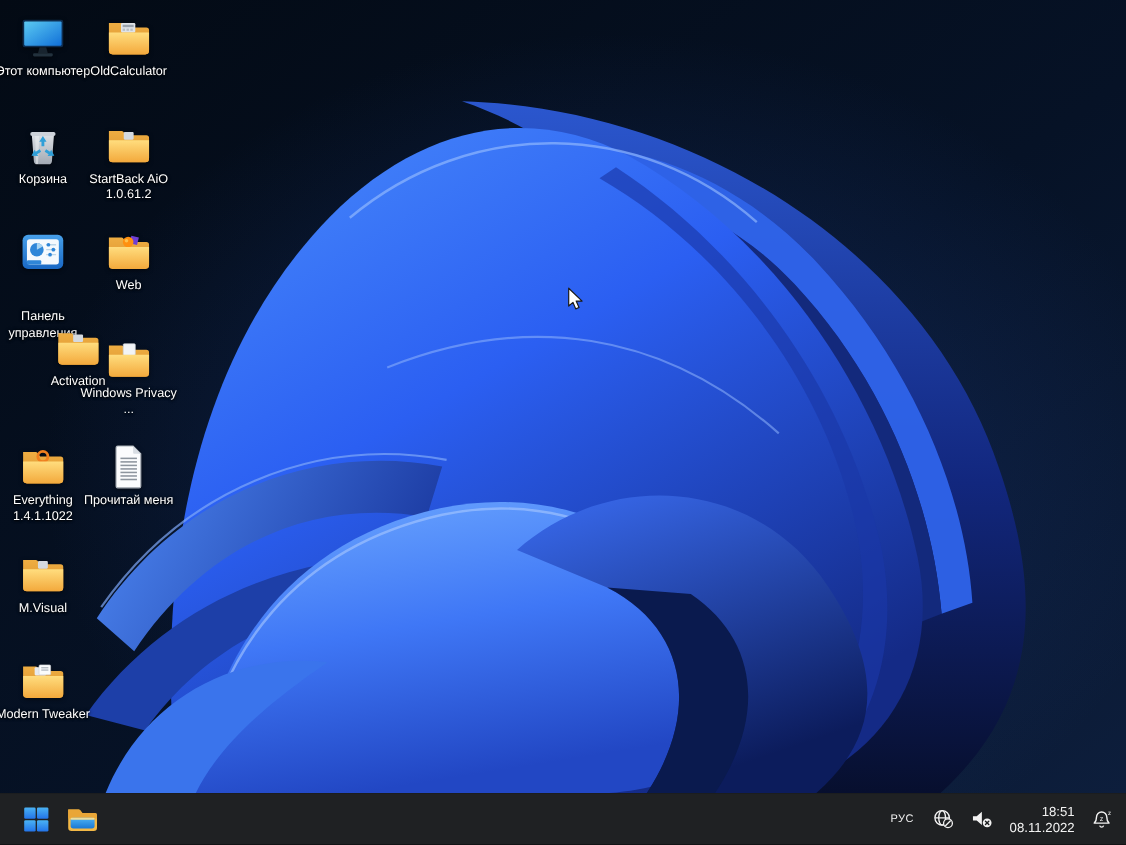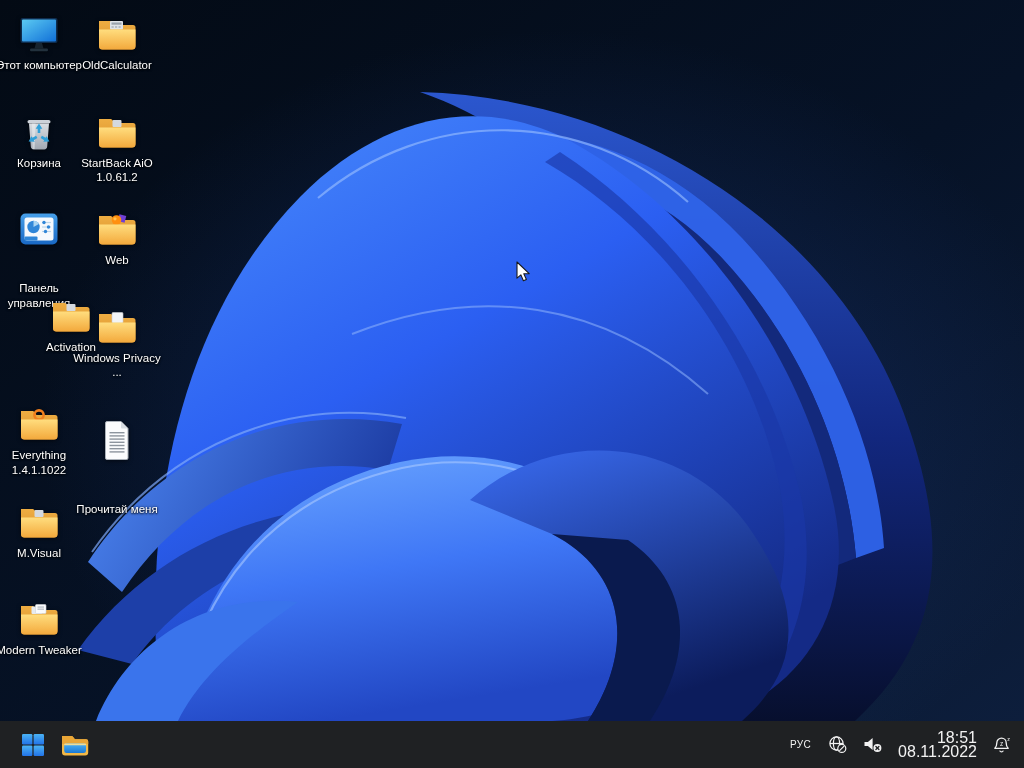--- a/index.html
+++ b/index.html
@@ -17,21 +17,21 @@
     text-shadow:0 1px 2px rgba(0,0,0,.95),0 0 3px rgba(0,0,0,.75);}
   
   .taskbar{position:absolute;left:0;bottom:0;width:1024px;height:47px;background:#1f2123;
     display:flex;align-items:center;box-sizing:border-box;padding:0 10px 0 12px;}
   .tb-btn{width:42px;height:40px;display:flex;align-items:center;justify-content:center;
     border-radius:4px;}
   .tb-spacer{flex:1;}
   .tray{display:flex;align-items:center;gap:15px;color:#f2f2f2;}
   .tray-item{display:flex;align-items:center;justify-content:center;}
   .tray-lang{font-size:10px;letter-spacing:.4px;padding:0 2px;}
-  .tray-clock{text-align:right;font-size:16px;line-height:14px;white-space:nowrap;}
+  .tray-clock{text-align:right;font-size:12px;line-height:14px;white-space:nowrap;}
   
   .cursor{position:absolute;left:516px;top:261px;z-index:60;pointer-events:none;}
 </style>
 </head>
 <body>
 
 <div class="stage">
 
   <div class="wallpaper">
     <svg viewBox="0 0 1024 721" preserveAspectRatio="none">
@@ -283,21 +283,21 @@
           <use href="#i-folder-doc"></use>
         </svg>
       <div class="di-label">Windows Privacy ...</div>
     </div>
       <div class="desktop-icon" style="left: 1px; top: 402px;">
       <svg class="di-glyph">
           <use href="#i-folder-everything"></use>
         </svg>
       <div class="di-label">Everything 1.4.1.1022</div>
     </div>
-      <div class="desktop-icon" style="left: 79px; top: 418px; gap: 38px;">
+      <div class="desktop-icon" style="left: 79px; top: 402px;">
       <svg class="di-glyph">
           <use href="#i-text-file"></use>
         </svg>
       <div class="di-label">Прочитай меня</div>
     </div>
       <div class="desktop-icon" style="left: 1px; top: 597px;">
       <svg class="di-glyph">
           <use href="#i-folder-docs"></use>
         </svg>
       <div class="di-label">Modern Tweaker</div>

